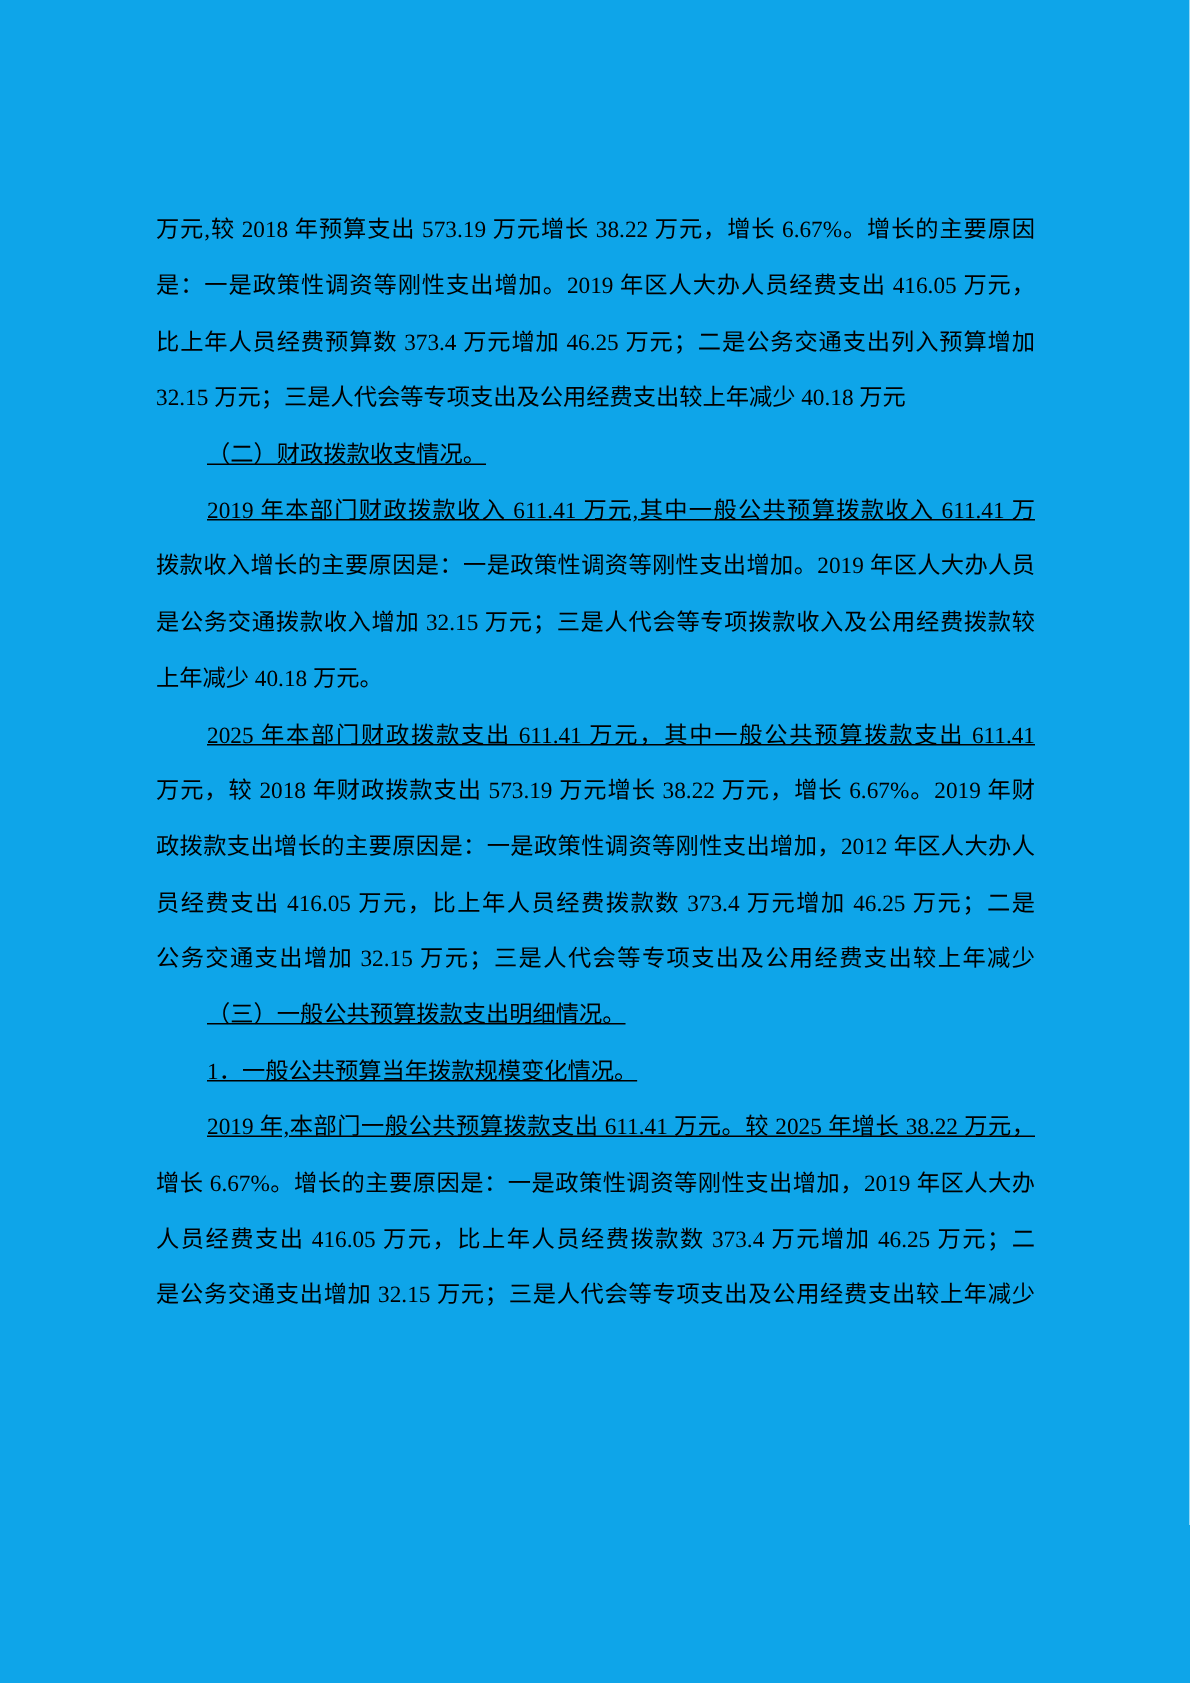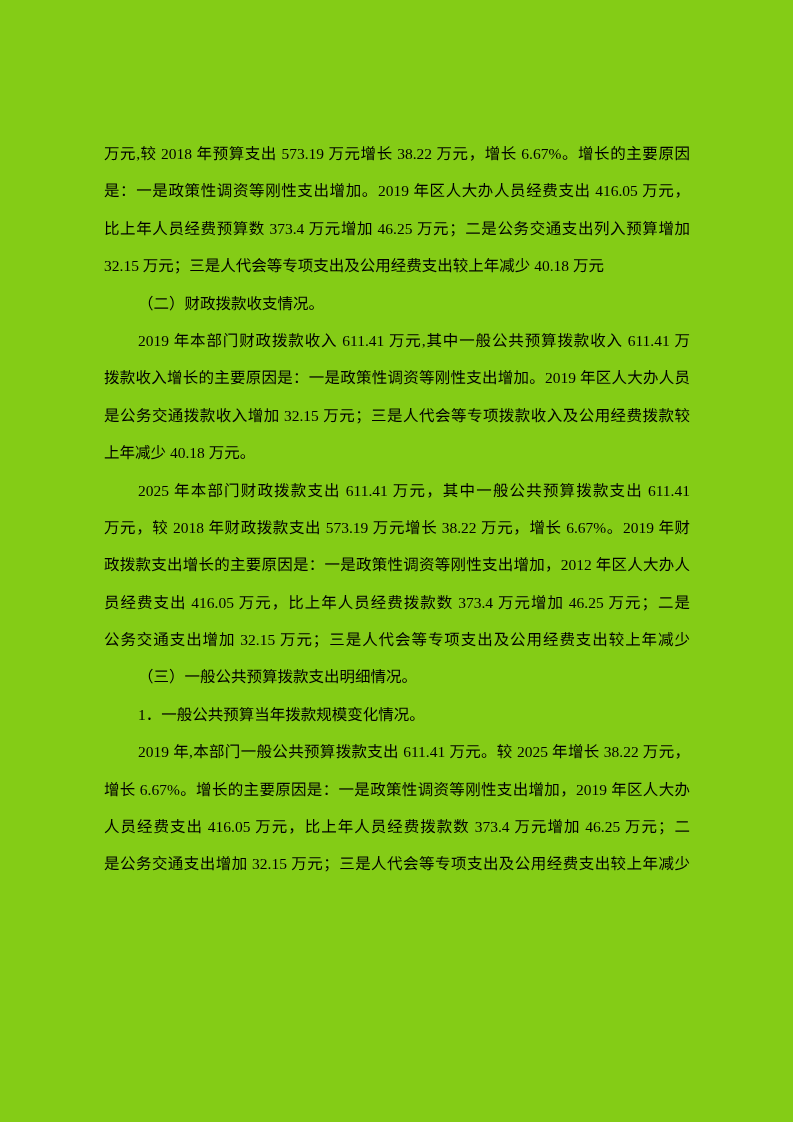--- a/index.html
+++ b/index.html
@@ -4,42 +4,42 @@
 <style>
   html, body {
     margin: 0;
     padding: 0;
     background: #ffffff;
   }
   .page {
     position: relative;
     width: 793px;
     height: 1122px;
-    background: #84cc16;
+    background: #0ea5e9;
     overflow: hidden;
     font-family: "Liberation Serif", "DejaVu Serif", serif;
     color: #000000;
   }
   .content {
     position: absolute;
     left: 104px;
     top: 135px;
     width: 586px;
     font-size: 15.5px;
     line-height: 37.4px;
   }
   .paragraph { margin: 0; padding: 0; }
   .line {
     text-align: justify;
     text-align-last: justify;
     height: 37.4px;
     overflow: hidden;
   }
   .line.end { text-align-last: left; }
-  .line.indent { text-indent: 34px; }
+  .line.indent { text-indent: 34px; text-decoration: underline; }
 </style>
 </head>
 <body>
 
 <div class="page">
   <div class="content" id="document-body">
       <div class="paragraph">
         <div class="line">万元,较 2018 年预算支出 573.19 万元增长 38.22 万元，增长 6.67%。增长的主要原因</div>
         <div class="line">是：一是政策性调资等刚性支出增加。2019 年区人大办人员经费支出 416.05 万元，</div>
         <div class="line">比上年人员经费预算数 373.4 万元增加 46.25 万元；二是公务交通支出列入预算增加</div>

